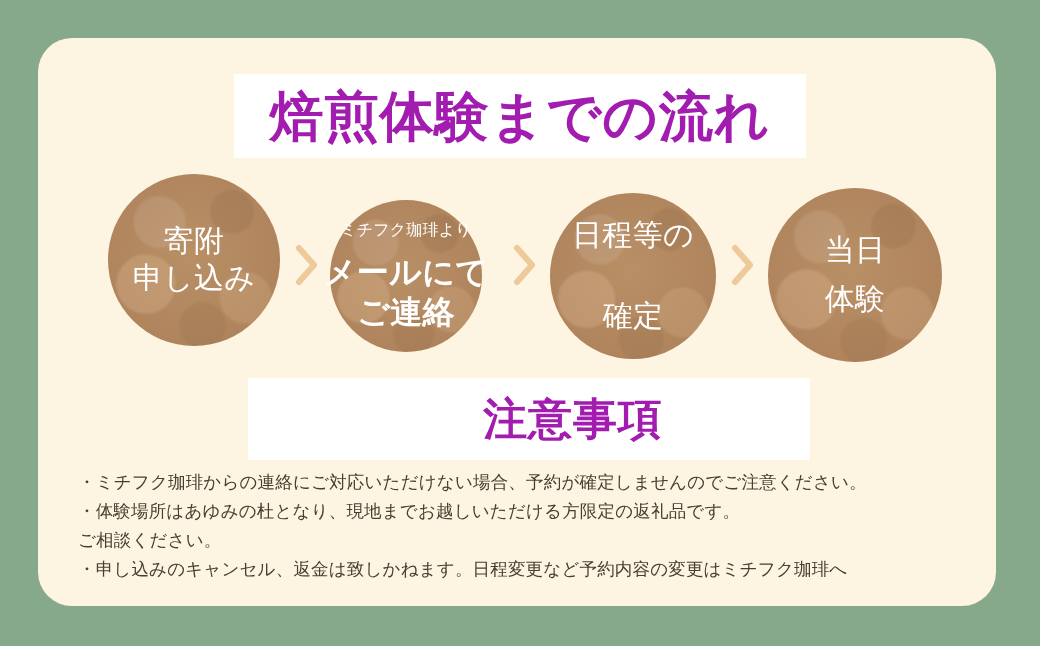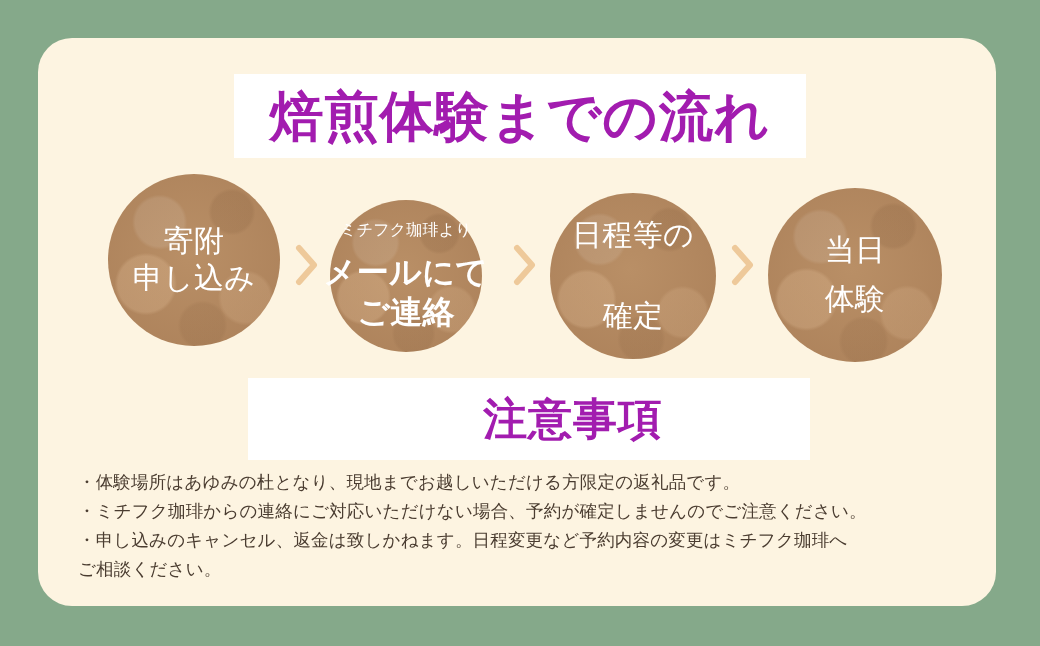--- a/index.html
+++ b/index.html
@@ -202,20 +202,20 @@
 
     <div class="flow-circle" id="circle-4">
       <span class="line big">当日</span>
       <span class="line big">体験</span>
     </div>
 
     <div class="white-band" id="notice-band"></div>
     <div class="heading" id="notice-title">注意事項</div>
 
     <div id="notice-body">
+      <div class="note-line">・ミチフク珈琲からの連絡にご対応いただけない場合、予約が確定しませんのでご注意ください。</div>
       <div class="note-line">・体験場所はあゆみの杜となり、現地までお越しいただける方限定の返礼品です。</div>
-      <div class="note-line">・ミチフク珈琲からの連絡にご対応いただけない場合、予約が確定しませんのでご注意ください。</div>
+      <div class="note-line cont">ご相談ください。</div>
       <div class="note-line">・申し込みのキャンセル、返金は致しかねます。日程変更など予約内容の変更はミチフク珈琲へ</div>
-      <div class="note-line cont">ご相談ください。</div>
     </div>
 
   </div>
 </div>
 
 </body></html>

